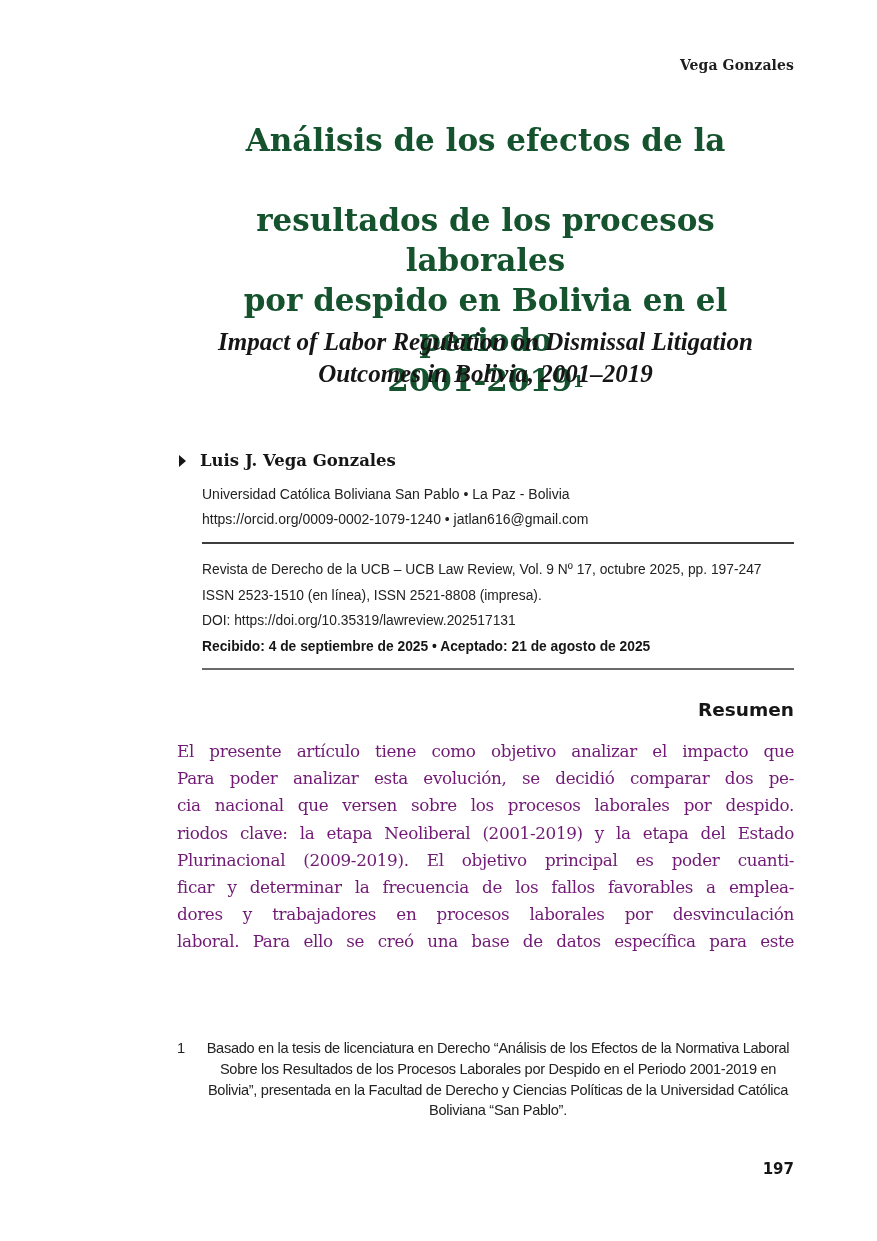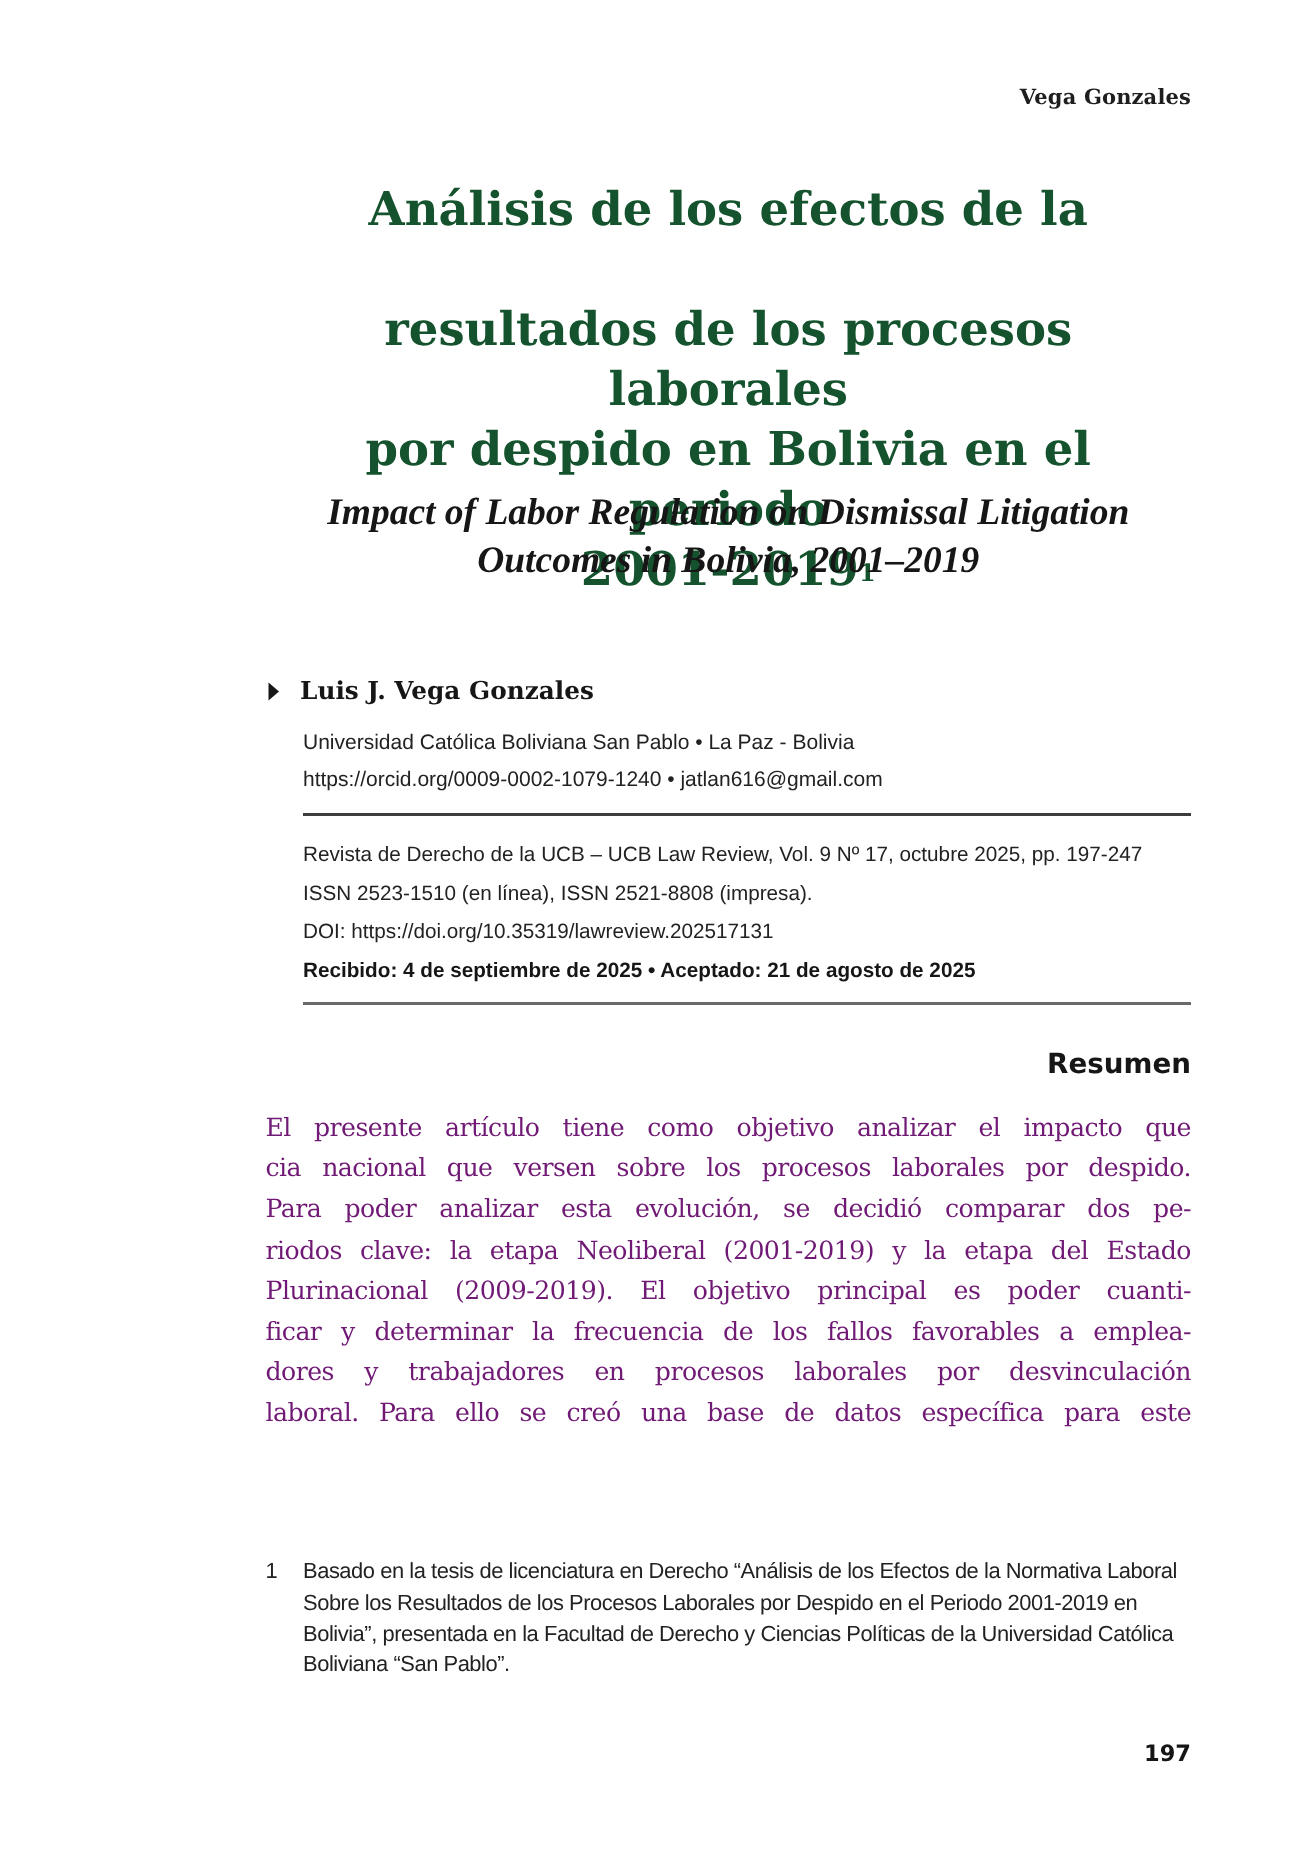--- a/index.html
+++ b/index.html
@@ -47,21 +47,21 @@
     font-family: "DejaVu Serif", serif; font-size: 16.8px; line-height: 27.2px;
     text-align: justify; color: #701a75; letter-spacing: -0.35px;
   }
   .abstract .ln { display: block; text-align: justify; text-align-last: justify; white-space: nowrap; height: 27.2px; }
   .footnote {
     position: absolute; left: 177px; width: 617px; top: 1038px;
     font-family: "Liberation Sans", sans-serif; font-size: 14.6px; line-height: 20.8px; color: #222;
     display: flex; letter-spacing: -0.3px;
   }
   .footnote .num { width: 25px; flex: none; }
-  .footnote .txt { flex: 1; }
+  .footnote .txt { flex: 1; text-align: center; }
   .folio {
     position: absolute; right: 83px; top: 1160px;
     font-family: "DejaVu Sans", sans-serif; font-weight: bold; font-size: 15px; color: #161616;
   }
 </style>
 </head>
 <body>
 
 <div class="running-head">Vega Gonzales</div>
 
@@ -96,22 +96,22 @@
   <div>DOI: https://doi.org/10.35319/lawreview.202517131</div>
   <div class="dates">Recibido: 4 de septiembre de 2025 • Aceptado: 21 de agosto de 2025</div>
 </div>
 
 <div class="rule r2"></div>
 
 <div class="section-heading">Resumen</div>
 
 <div class="abstract">
   <span class="ln">El presente artículo tiene como objetivo analizar el impacto que</span>
+  <span class="ln">Para poder analizar esta evolución, se decidió comparar dos pe-</span>
   <span class="ln">cia nacional que versen sobre los procesos laborales por despido.</span>
-  <span class="ln">Para poder analizar esta evolución, se decidió comparar dos pe-</span>
   <span class="ln">riodos clave: la etapa Neoliberal (2001-2019) y la etapa del Estado</span>
   <span class="ln">Plurinacional (2009-2019). El objetivo principal es poder cuanti-</span>
   <span class="ln">ficar y determinar la frecuencia de los fallos favorables a emplea-</span>
   <span class="ln">dores y trabajadores en procesos laborales por desvinculación</span>
   <span class="ln">laboral. Para ello se creó una base de datos específica para este</span>
 </div>
 
 <div class="footnote">
   <span class="num">1</span>
   <span class="txt">Basado en la tesis de licenciatura en Derecho “Análisis de los Efectos de la Normativa Laboral Sobre los Resultados de los Procesos Laborales por Despido en el Periodo 2001-2019 en Bolivia”, presentada en la Facultad de Derecho y Ciencias Políticas de la Universidad Católica Boliviana “San Pablo”.</span>

